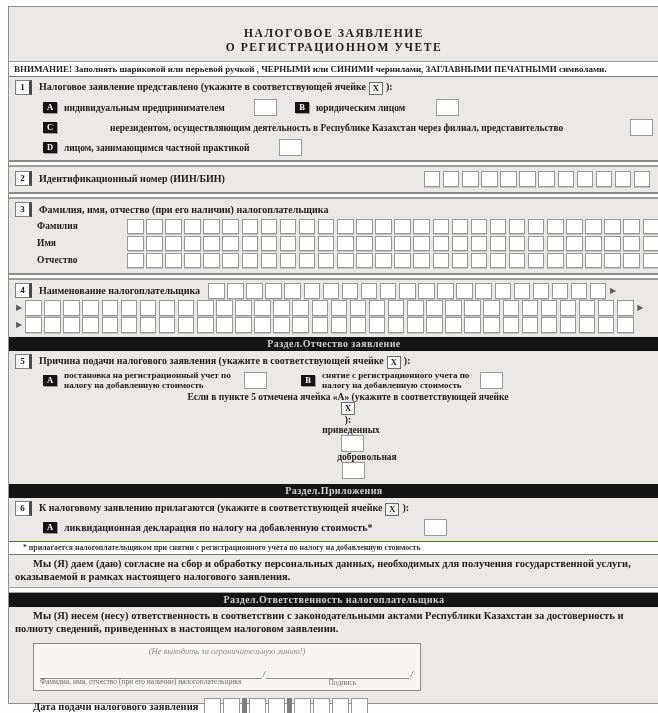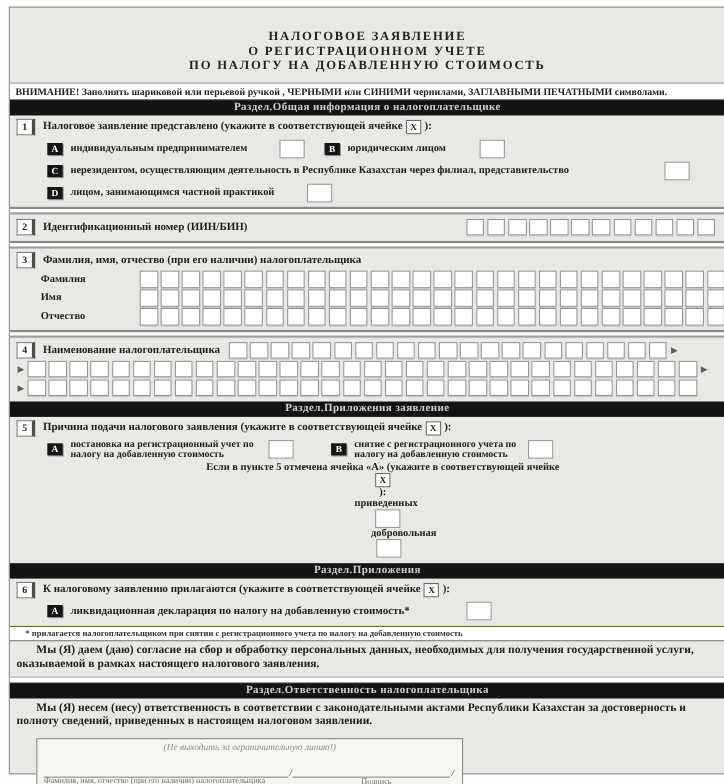--- a/index.html
+++ b/index.html
@@ -53,43 +53,41 @@
   .gap{height:22px;}
 </style>
 </head>
 <body>
 
 <div class="frame">
 
   <div class="title-block">
     <div class="title-line">НАЛОГОВОЕ ЗАЯВЛЕНИЕ</div>
     <div class="title-line">О РЕГИСТРАЦИОННОМ УЧЕТЕ</div>
-    <div class="title-line">ПО НАЛОГУ НА ДОБАВЛЕННУЮ СТОИМОСТЬ</div>
   </div>
 
   <div class="attention">ВНИМАНИЕ! Заполнять шариковой или перьевой ручкой , ЧЕРНЫМИ или СИНИМИ чернилами,  ЗАГЛАВНЫМИ ПЕЧАТНЫМИ символами.</div>
 
-  <div class="bar">Раздел.Общая информация о налогоплательщике</div>
 
   <div class="sec">
     <div class="row" style="margin-top:1px;">
       <span class="numbox">1</span>
       <span class="lbl"><span>Налоговое заявление представлено (укажите в соответствующей ячейке</span><span class="xbox">X</span><span>):</span></span>
     </div>
     <div class="opt-row" style="margin-top:4px;">
       <span class="letterbox">A</span>
       <span class="lbl-sm" style="width:190px;">индивидуальным предпринимателем</span>
       <span class="checkbox"></span>
       <span class="letterbox" style="margin-left:18px;margin-right:7px;">B</span>
       <span class="lbl-sm" style="width:120px;">юридическим лицом</span>
       <span class="checkbox"></span>
     </div>
     <div class="opt-row">
       <span class="letterbox">C</span>
-      <span class="lbl-sm" style="width:540px;">нерезидентом, осуществляющим деятельность в Республике Казахстан через филиал, представительство</span>
+      <span class="lbl-sm" style="width:540px;margin-left:46px;">нерезидентом, осуществляющим деятельность в Республике Казахстан через филиал, представительство</span>
       <span class="checkbox"></span>
     </div>
     <div class="opt-row" style="margin-bottom:1px;">
       <span class="letterbox">D</span>
       <span class="lbl-sm" style="width:215px;">лицом, занимающимся частной практикой</span>
       <span class="checkbox"></span>
     </div>
   </div>
 
   <div class="divider"></div>
@@ -332,21 +330,21 @@
           <span class="cell"></span>
           <span class="cell"></span>
           <span class="cell"></span>
           <span class="cell"></span>
           <span class="cell"></span>
           <span class="cell"></span>
         </span>
     </div>
   </div>
 
-  <div class="bar">Раздел.Приложения заявление</div>
+  <div class="bar">Раздел.Отчество заявление</div>
 
   <div class="sec">
     <div class="row" style="margin-top:1px;">
       <span class="numbox">5</span>
       <span class="lbl"><span>Причина подачи налогового заявления (укажите в соответствующей ячейке</span><span class="xbox">X</span><span>):</span></span>
     </div>
     <div class="opt-row" style="align-items:center;margin-top:2px;margin-bottom:1px;">
       <span class="letterbox">A</span>
       <span class="lbl-sm" style="width:172px;font-size:9px;line-height:9.5px;">постановка на регистрационный учет по налогу на добавленную стоимость</span>
       <span class="checkbox" style="margin-left:8px;"></span>

